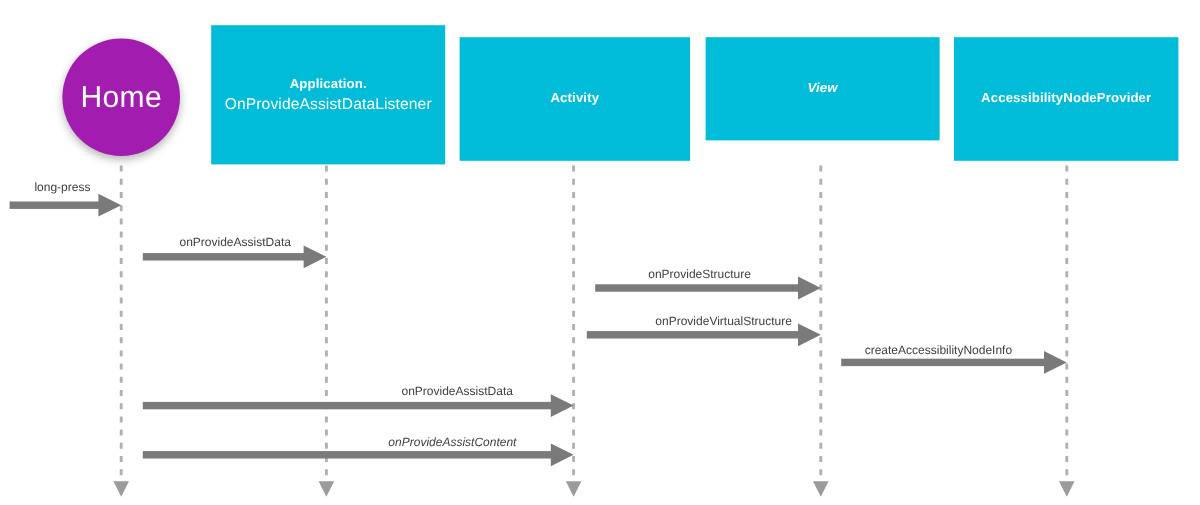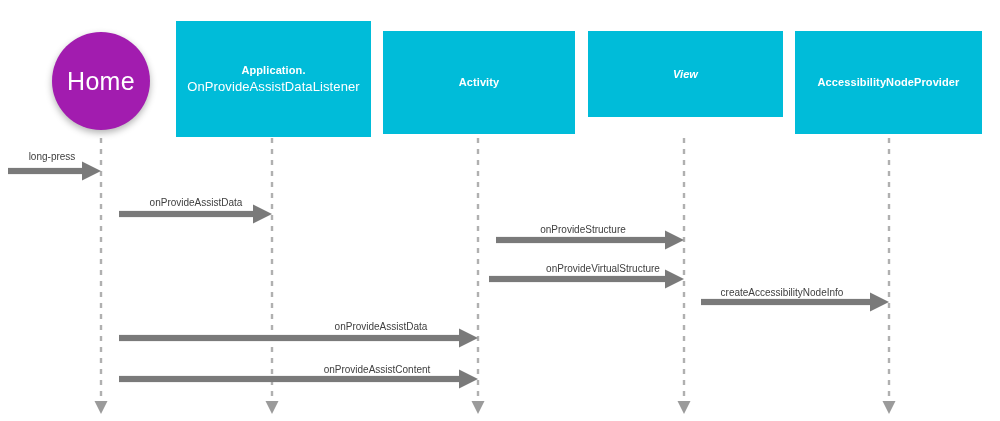--- a/index.html
+++ b/index.html
@@ -122,15 +122,15 @@
     </div>
   </div>
 
   <div id="labels-layer">
       <div class="msg-label" style="left: 52px; top: 152px; transform: translateX(-50%); color: rgb(64, 64, 64);">long-press</div>
       <div class="msg-label" style="left: 196px; top: 198px; transform: translateX(-50%); color: rgb(64, 64, 64);">onProvideAssistData</div>
       <div class="msg-label" style="left: 583px; top: 225px; transform: translateX(-50%); color: rgb(64, 64, 64);">onProvideStructure</div>
       <div class="msg-label" style="left: 583px; top: 264px; transform: translateX(-50%); color: rgb(64, 64, 64); padding-left: 40px;">onProvideVirtualStructure</div>
       <div class="msg-label" style="left: 782px; top: 288px; transform: translateX(-50%); color: rgb(64, 64, 64);">createAccessibilityNodeInfo</div>
       <div class="msg-label" style="left: 381px; top: 322px; transform: translateX(-50%); color: rgb(64, 64, 64);">onProvideAssistData</div>
-      <div class="msg-label" style="left: 377px; top: 365px; transform: translateX(-50%); color: rgb(64, 64, 64);">onProvideAssistContent</div>
+      <div class="msg-label" style="left: 377px; top: 365px; transform: translateX(-50%); color: rgb(64, 64, 64); font-style: italic;">onProvideAssistContent</div>
     </div>
 </div>
 
 </body></html>

